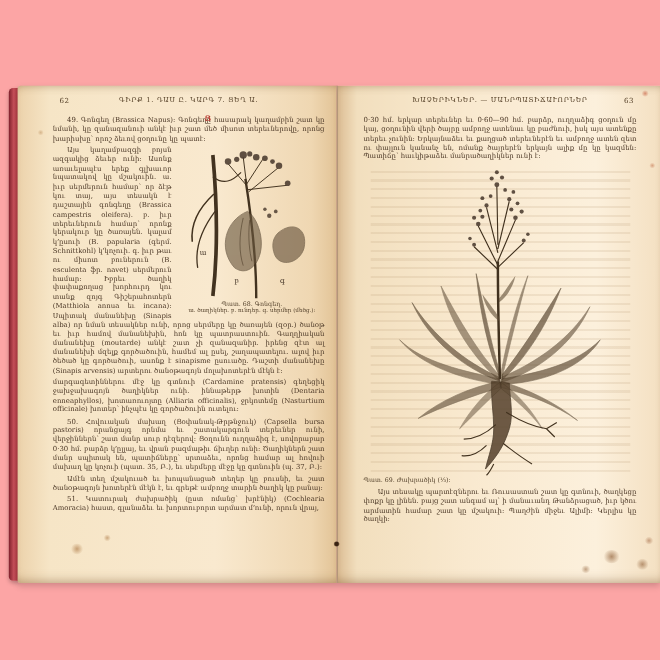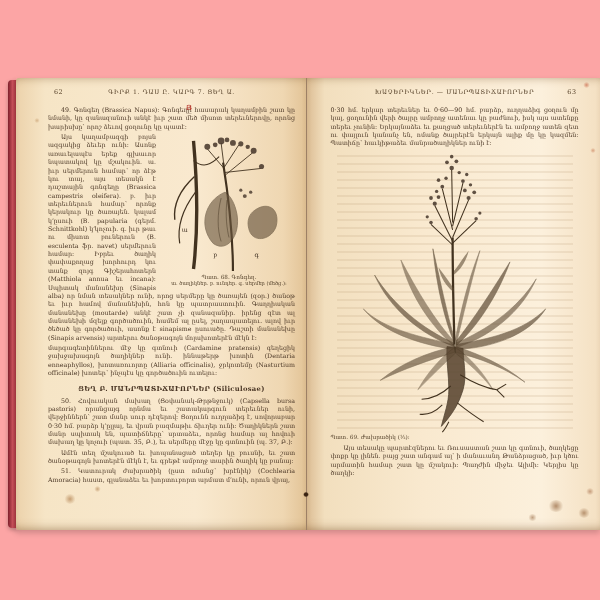--- a/index.html
+++ b/index.html
@@ -111,21 +111,20 @@
                 <text x="92" y="124" font-size="6.5" fill="#3a2b1e">գ</text>
               </svg>
               <div class="fig-caption">Պատ. 68. Գոնգեղ.</div>
               <div class="fig-subcaption">ա. ծաղիկներ. բ. ունդեր. գ. սերմեր (մեծց.)։</div>
             </div>
             <p class="txt ind par">Այս կաղամբազգի բոյսն ազգակից ձեւեր ունի։ Ասոնք առաւելապէս երեք գլխաւոր նպատակով կը մշակուին. ա. իւր սերմերուն համար՝ որ ձէթ կու տայ, այս տեսակն է դաշտային գոնգեղը (Brassica campestris oleifera). բ. իւր տերեւներուն համար՝ որոնք կերակուր կը ծառայեն. կալամ կ՚ըսուի (B. papularia (գերմ. Schnittkohl) կ՚կոչուի. գ. իւր թաւ ու միսոտ բուներուն (B. esculenta ֆր. navet) սերմերուն համար։ Իբրեւ ծաղիկ փափաքողաց խորհուրդ կու տանք զոյգ Գիշերահոտերն (Matthiola annua եւ incana)։ Սպիտակ մանանեխը (Sinapis alba) որ նման տեսակներ ունի, որոց սերմերը կը ծառայեն (զօր.) ծանօթ եւ իւր համով մանանեխին, հոն կը պատրաստուին. Գաղղիական մանանեխը (moutarde) անկէ շատ չի զանազանիր. իրենց զէտ ալ մանանեխի մզելք գործածուին, համեմ ալ ըսել, շաղապատելու. ալով իւր ծեծած կը գործածուի, ասոնք է sinapisme ըսուածը. Դաշտի մանանեխը (Sinapis arvensis) արտերու ծանօթագոյն մոլախոտերէն մէկն է։</p>
             <p class="txt par" style="clear:none;">մարգագետիններու մէջ կը գտնուի (Cardamine pratensis) գեղեցիկ ջախջախագոյն ծաղիկներ ունի. իննաթերթ խոտին (Dentaria enneaphyllos), խոտառուոյտը (Alliaria officinalis), ջրկոտեմը (Nasturtium officinale) խոտեր՝ ինչպէս կը գործածուին ուտելու։</p>
             <div style="clear:both;"></div>
           </div>
 
-          <div class="sec-head">ՑԵՂ Բ. ՄԱՆՐՊԱՏԻՃԱՒՈՐՆԵՐ (Siliculosae)</div>
           <p class="txt ind par">50. Հովուական մախաղ (Ցօփանակ-Թրթնջուկ) (Capsella bursa pastoris) որանցայգ որնմա եւ շատակարգուն տերեւներ ունի, վերջիններն՝ շատ մանր սուր դէզերով։ Ցօղունն ուղղաձիգ է, սովորաբար 0·30 հմ. բարձր կ՚ըլլայ, եւ վրան բազմաթիւ ճիւղեր ունի։ Ծաղիկներն շատ մանր սպիտակ են, պատիճները՝ սրտաձեւ, որոնց համար ալ հովուի մախաղ կը կոչուի (պատ. 35, Բ.), եւ սերմերը մէջը կը գտնուին (պ. 37, Բ.)։</p>
           <p class="txt ind par">Ամէն տեղ մշակուած եւ խոպանացած տեղեր կը բուսնի, եւ շատ ծանօթագոյն խոտերէն մէկն է, եւ գրեթէ ամբողջ տարին ծաղիկ կը բանայ։</p>
           <p class="txt ind par">51. Կատուրակ ժախրածիկ (ըստ ոմանց՝ խրէնիկ) (Cochlearia Amoracia) հաստ, գլանաձեւ եւ խորտուբորտ արմատ մ՚ունի, որուն վրայ,</p>
         </div>
       </div>
 
       <div class="page right">
         <div class="content">
           <div class="header-row">
             <span class="pagenum r">63</span>

